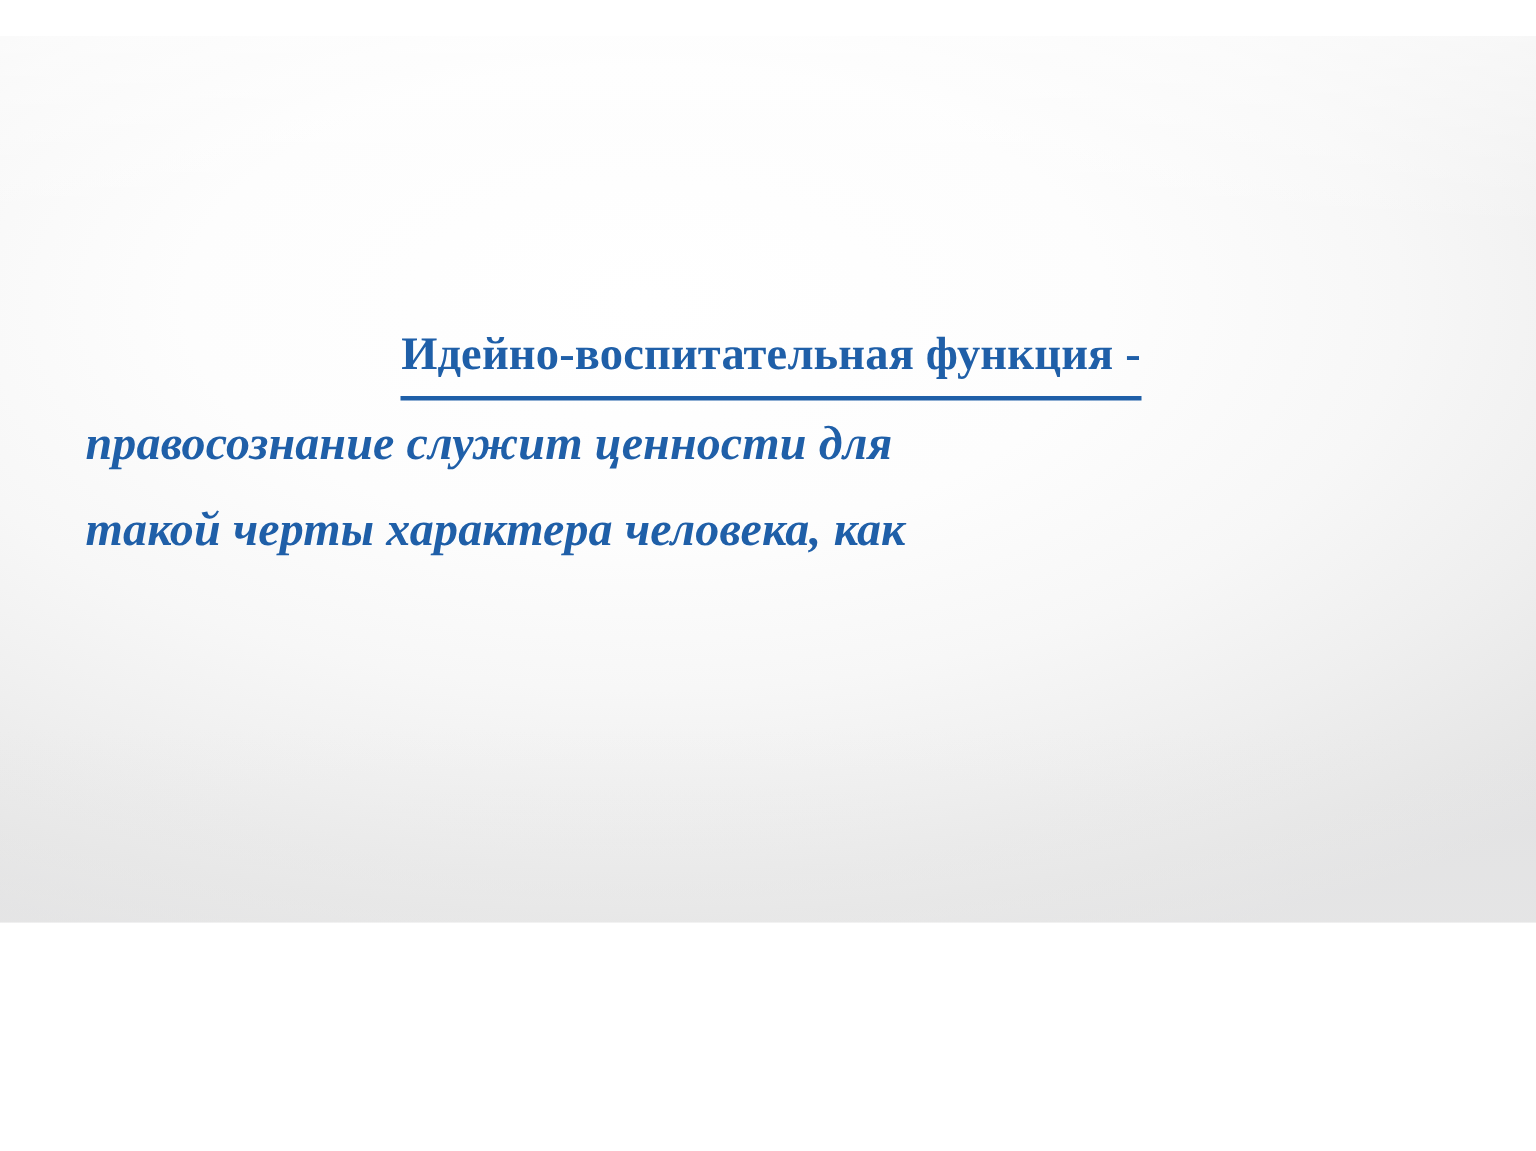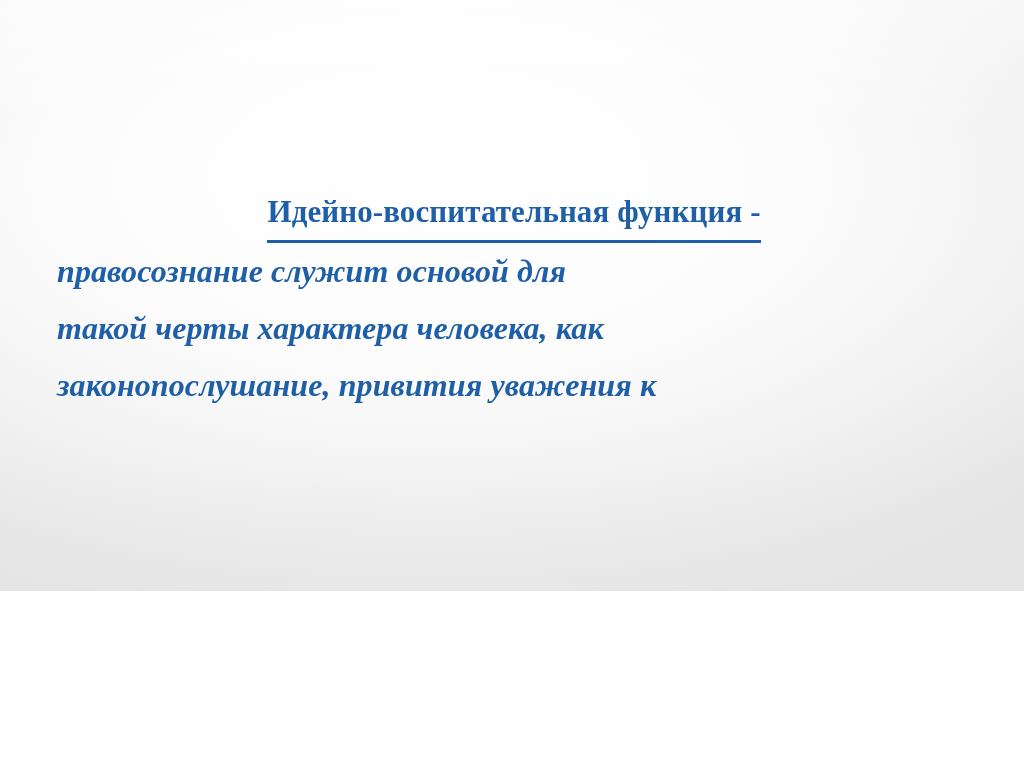--- a/index.html
+++ b/index.html
@@ -19,20 +19,21 @@
     height: 591px;
     background:
       radial-gradient(ellipse 88% 78% at 42% 30%,
         #ffffff 0%,
         #fdfdfd 34%,
         #f7f7f7 56%,
         #efefef 74%,
         #e7e7e7 90%,
         #e2e2e3 100%);
     overflow: hidden;
+    margin-top: 24px;
   }
 
   
   #slide::before {
     content: "";
     position: absolute;
     inset: 0;
     background: linear-gradient(180deg,
       rgba(255,255,255,0.55) 0%,
       rgba(255,255,255,0.0) 22%,
@@ -92,22 +93,21 @@
 </style>
 </head>
 <body>
 
 <div id="slide">
 
   <div id="text-block">
 
     <div class="slide-title"><span class="title-inner">Идейно-воспитательная функция -</span></div>
 
-    <div class="body-line">правосознание служит основой для</div>
+    <div class="body-line">правосознание служит ценности для</div>
     <div class="body-line">такой черты характера человека, как</div>
-    <div class="body-line">законопослушание, привития уважения к</div>
 
   </div>
 
   <span class="dot" id="dot-left"></span>
   <span class="dot" id="dot-right"></span>
 
 </div>
 
 </body></html>

